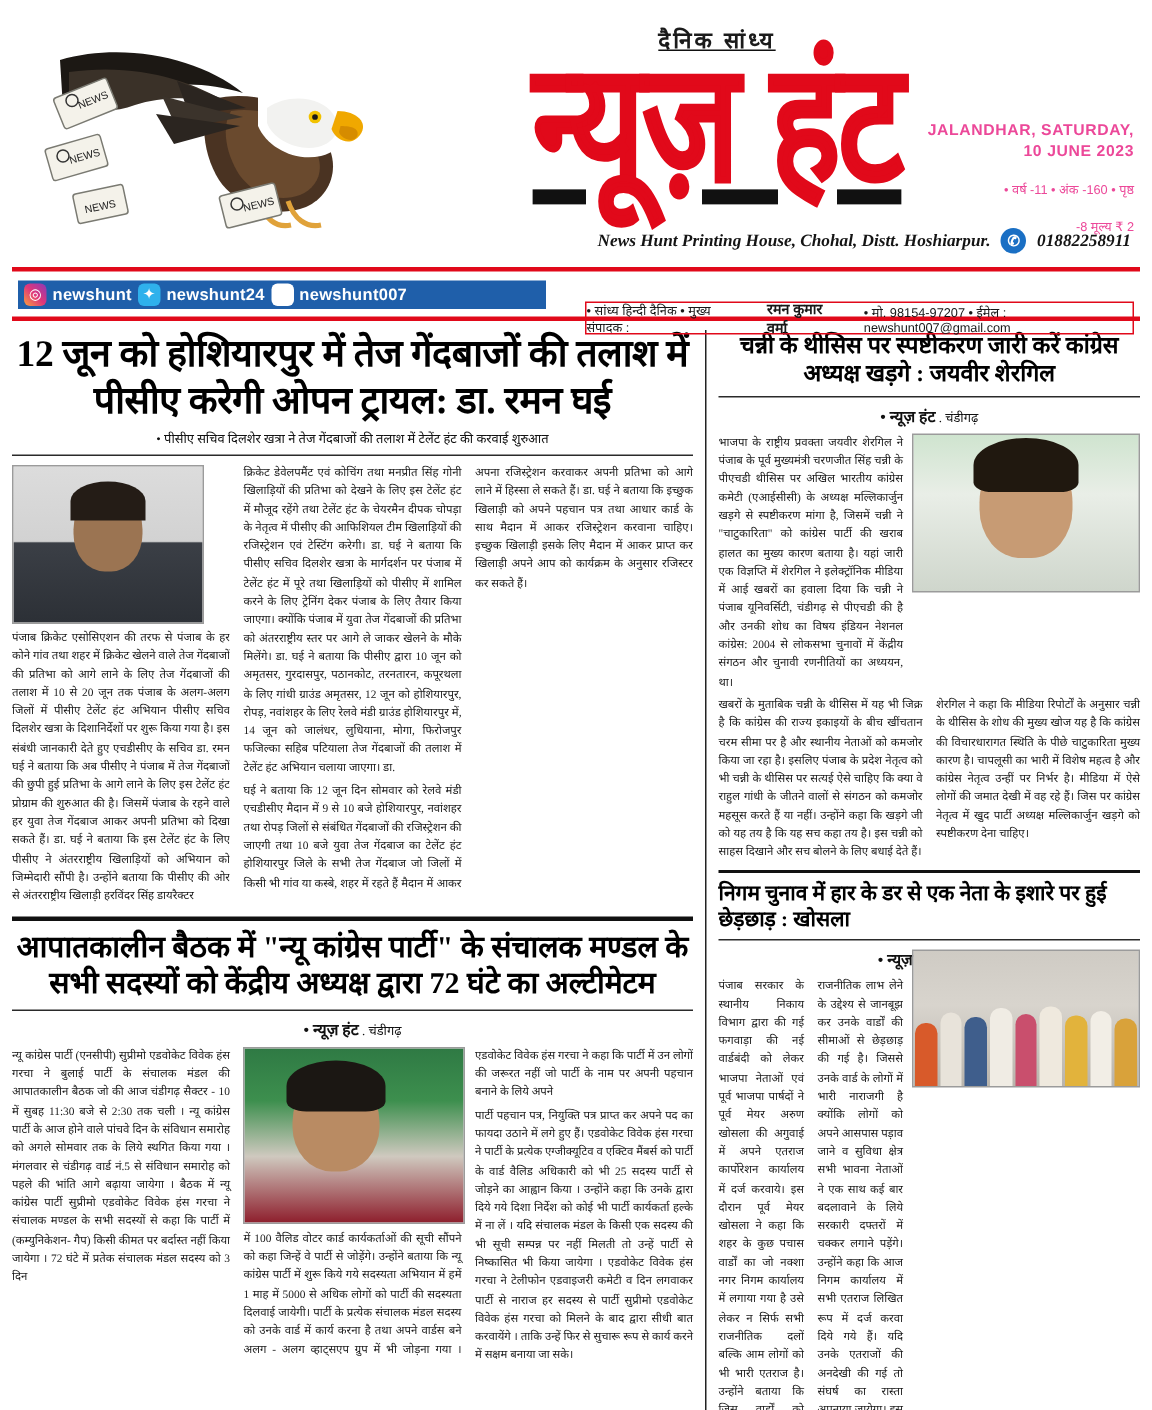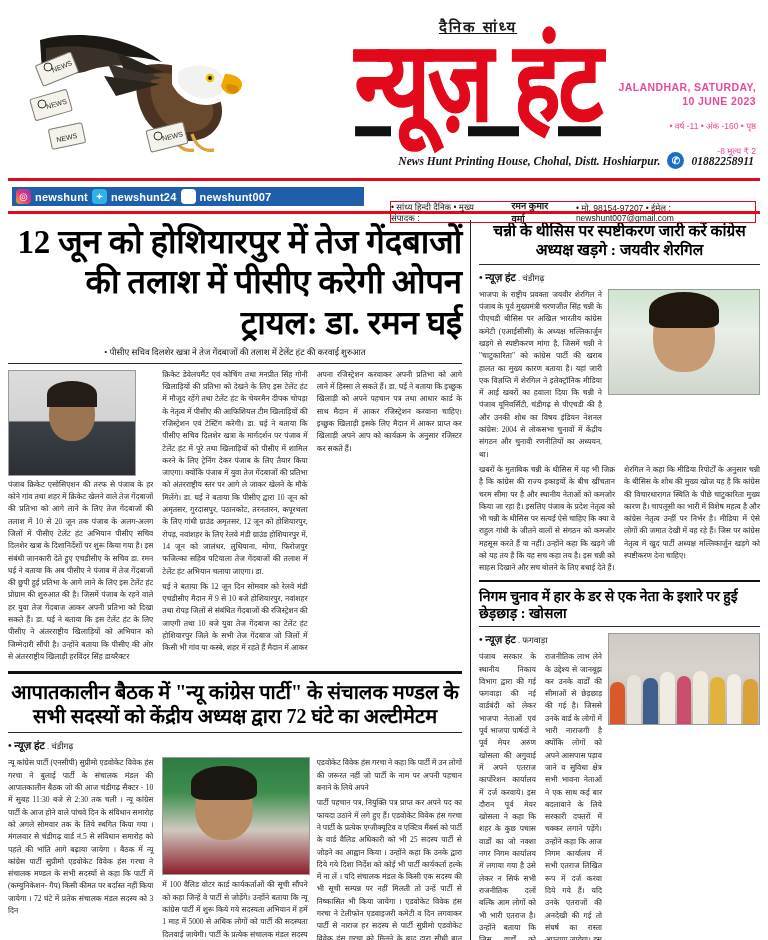--- a/index.html
+++ b/index.html
@@ -82,32 +82,32 @@
 
   
   .content{display:flex;gap:0;margin-top:6px;}
   .col-left{width:462px;padding-right:8px;box-sizing:border-box;}
   .col-right{width:290px;padding-left:8px;box-sizing:border-box;border-left:1px solid #222;}
 
   .headline{
     font-family:"Liberation Serif","DejaVu Serif",serif;
     font-weight:700;color:#000;text-align:center;line-height:1.22;margin:2px 0 3px 0;
   }
-  .h-lead{font-size:33px;text-align:right;letter-spacing:-.2px;}
+  .h-lead{font-size:25px;text-align:center;letter-spacing:-.2px;}
   .h-right{font-size:15.5px;}
   .h-sub{font-size:20px;}
   .h-small{font-size:14px;text-align:left;}
   .subdeck{
     text-align:center;font-size:8.6px;font-weight:400;color:#111;margin:2px 0 5px 0;
   }
   .rule-thin{height:1px;background:#2a2a2a;margin:4px 0 5px 0;}
   .rule-thick{height:2.5px;background:#111;margin:5px 0 6px 0;}
 
   .byline{
-    font-size:9px;font-weight:700;margin:0 0 5px 0;color:#111;
+    font-size:9px;font-weight:700;margin:0 0 5px 0;color:#111;text-align:center;
   }
   .byline .bn{font-size:10.5px;font-weight:700;}
   .byline .bp{font-weight:400;font-size:8.6px;}
 
   .cols3{column-count:3;column-gap:9px;column-rule:0;}
   .cols2{column-count:2;column-gap:9px;}
   .cols1{column-count:1;}
   .body{
     font-size:7.6px;line-height:1.62;text-align:justify;color:#1b1b1b;
     font-family:"Liberation Serif","DejaVu Serif",serif;

